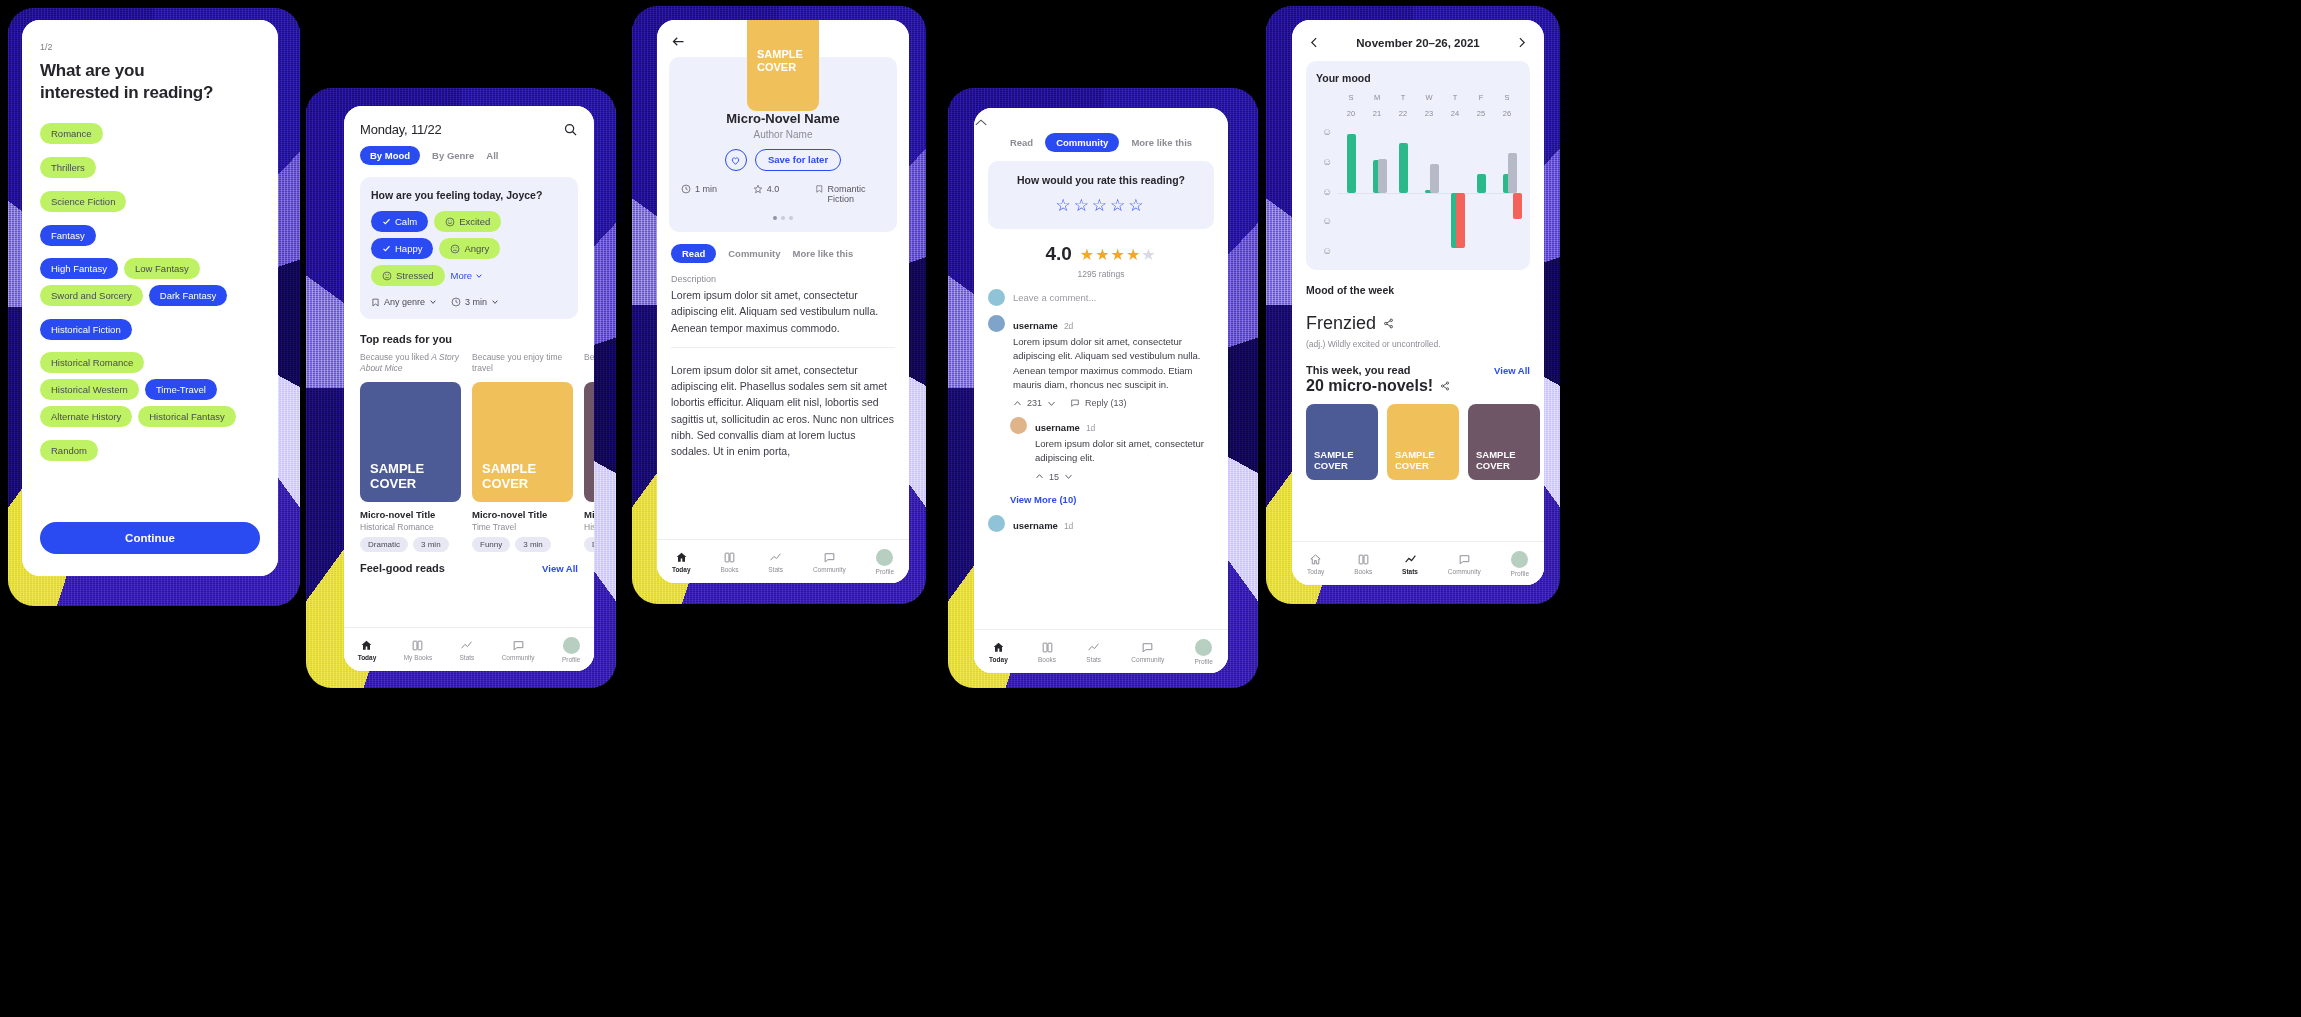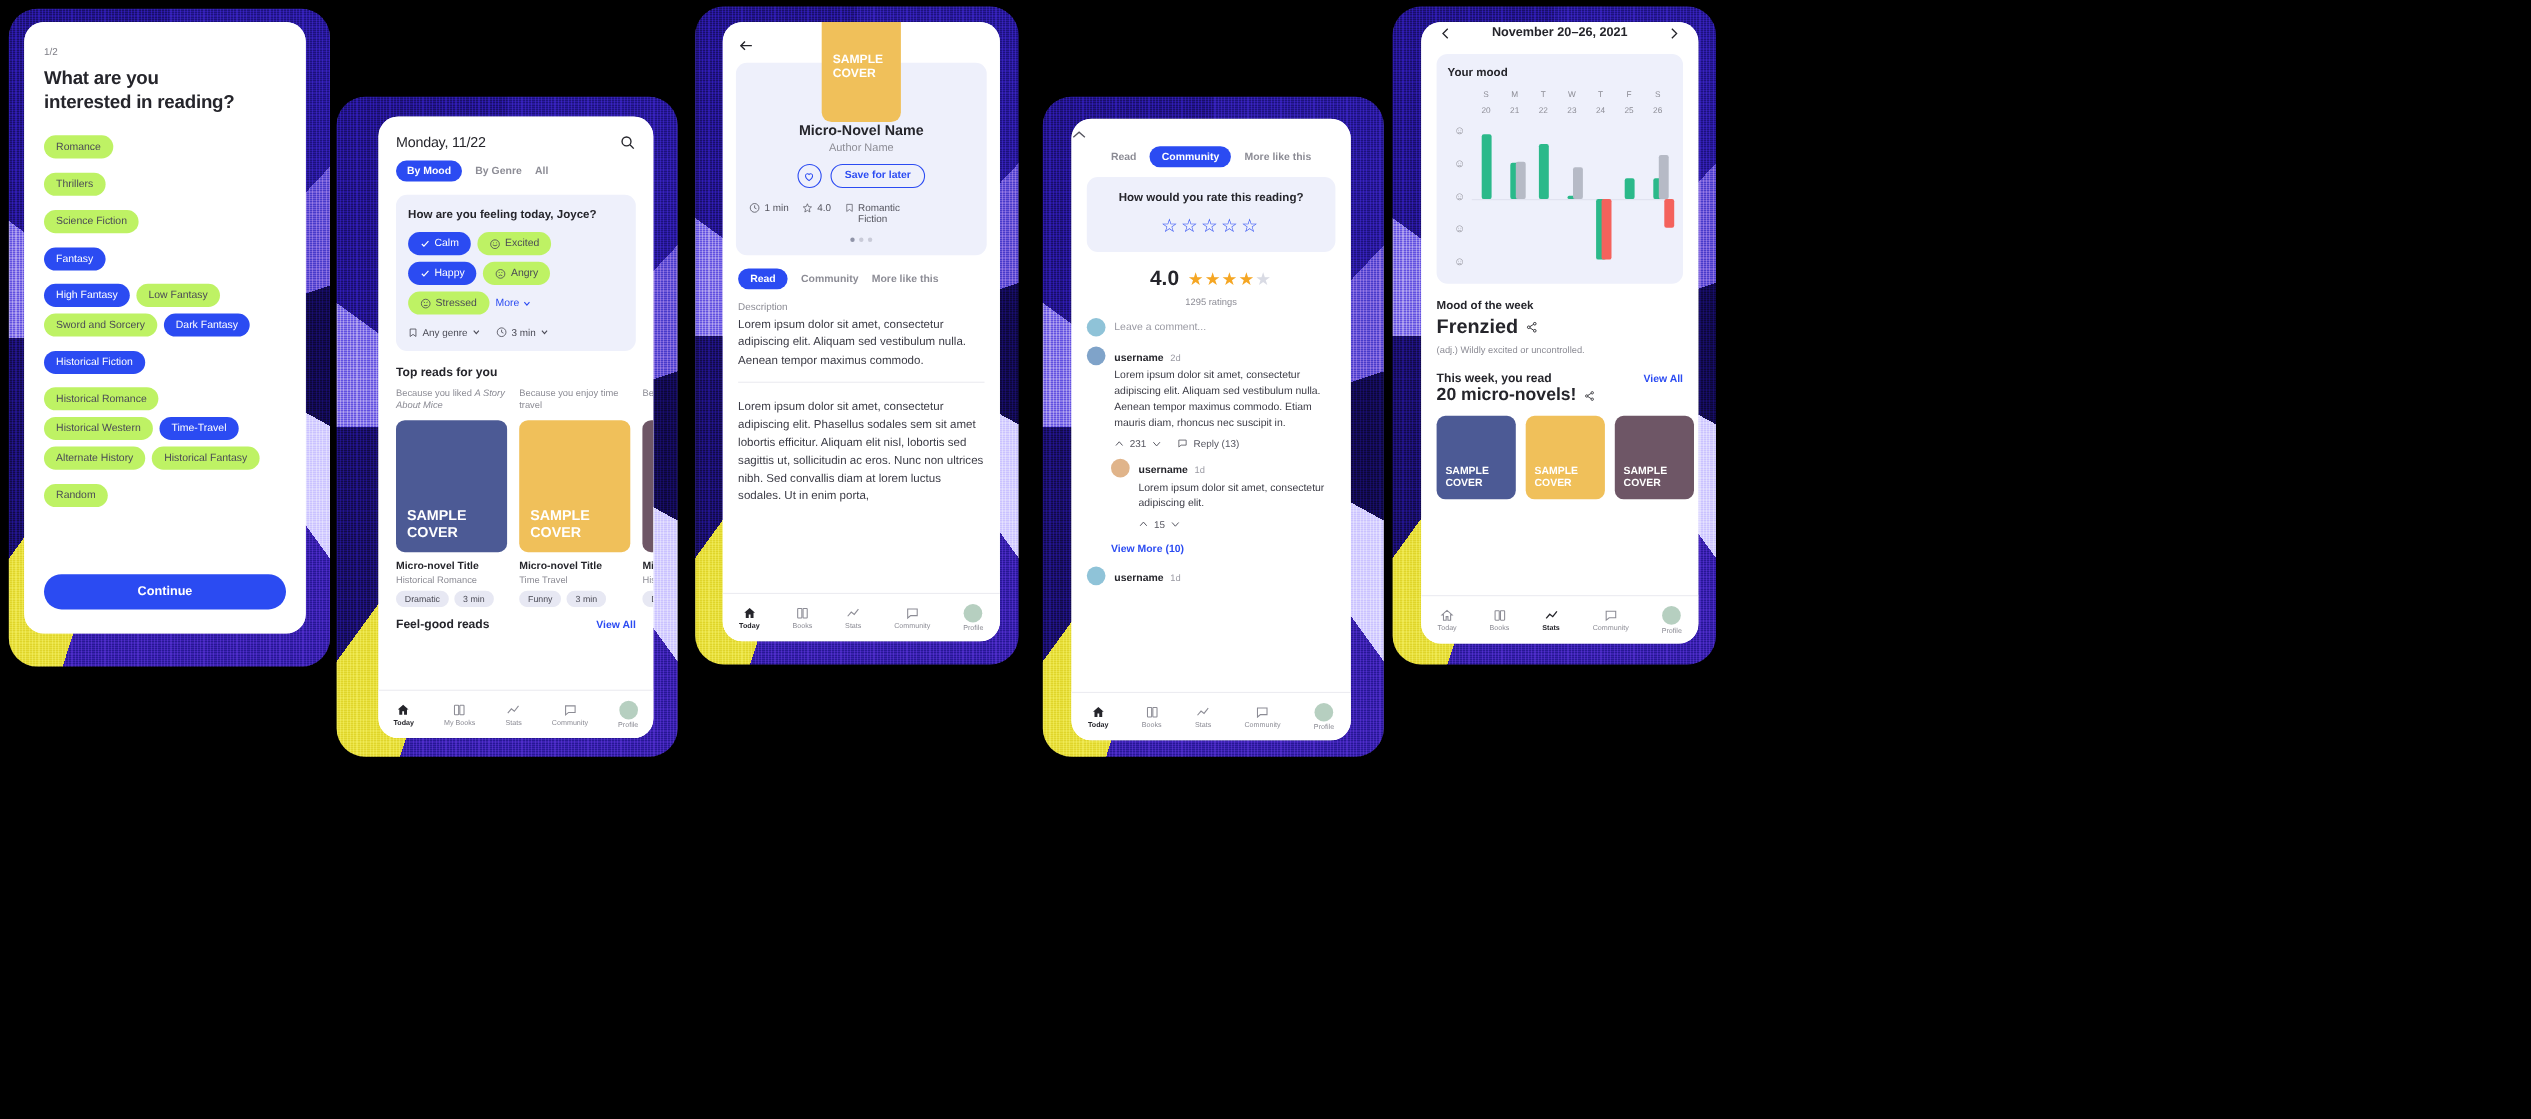--- a/index.html
+++ b/index.html
@@ -130,21 +130,21 @@
     display:flex; align-items:center; justify-content:flex-start; padding:0 10px;
     text-align:left;
   }
   .dtitle { font-size:13px; font-weight:700; color:#25252b; }
   .dauthor{ font-size:10px; color:#8c8c95; margin-top:3px; }
   .dactions { display:flex; gap:8px; justify-content:center; margin-top:9px; }
   .heartbtn { width:22px; height:22px; border:1.4px solid #2b4bf2; border-radius:50%;
               display:flex; align-items:center; justify-content:center; }
   .savebtn { border:1.4px solid #2b4bf2; border-radius:999px; color:#2b4bf2;
              font-size:9.5px; font-weight:700; padding:4px 12px; }
-  .dmeta { display:flex; gap:12px; justify-content:flex-start; margin-top:13px; font-size:9px; color:#55555f;}
+  .dmeta { display:flex; gap:12px; justify-content:space-between; margin-top:13px; font-size:9px; color:#55555f;}
   .dmeta .it { display:flex; gap:4px; align-items:flex-start; max-width:70px; text-align:left;}
   .dots { display:flex; gap:4px; justify-content:center; margin-top:12px; }
   .dot { width:4px; height:4px; border-radius:50%; background:#c9cbd8; }
   .dot.on { background:#9094a8; }
 
   .tabs3 { display:flex; gap:12px; align-items:center; padding:12px 14px 0; }
   .tab3 { font-size:9.5px; color:#8c8c95; font-weight:700; }
   .tab3.on { background:#2b4bf2; color:#fff; border-radius:999px; padding:4px 11px; }
   .desclbl { font-size:9px; color:#8c8c95; padding:11px 14px 0; }
   .descp { font-size:10.5px; color:#3b3b45; line-height:1.55; padding:3px 14px 0; }
@@ -171,40 +171,40 @@
   .cmt { padding:9px 14px 0; display:flex; gap:8px; }
   .cmt.indent { padding-left: 36px; }
   .cname { font-size:9.5px; font-weight:700; color:#25252b; }
   .ctime { font-size:8.5px; color:#9a9aa3; margin-left:6px; }
   .ctext { font-size:9.5px; color:#3b3b45; line-height:1.5; margin-top:2px; }
   .cactions { display:flex; gap:14px; align-items:center; margin-top:6px; font-size:9px; color:#55555f;}
   .cactions .g { display:flex; gap:5px; align-items:center; }
   .viewmore { color:#2b4bf2; font-size:9.5px; font-weight:700; padding:12px 14px 0 36px; }
 
   
-  .wknav { display:flex; align-items:flex-start; justify-content:space-between; padding:4px 16px 0; }
+  .wknav { display:flex; align-items:flex-end; justify-content:space-between; padding:16px 16px 0; }
   .wklabel { font-size:11.5px; font-weight:700; color:#25252b; }
   .chev { color:#25252b; font-size:13px; }
   .moodpanel { margin:12px 14px 0; background:#eef0fb; border-radius:10px; padding:11px 10px 8px; }
   .mptitle { font-size:10.5px; font-weight:700; color:#25252b; }
   .daxis { display:flex; margin:9px 0 0 22px; }
   .dcell { flex:1; text-align:center; }
   .dlet { font-size:7.5px; color:#8c8c95; display:block; }
   .dnum { font-size:7.5px; color:#8c8c95; }
   .plot { display:flex; margin-top:4px; height:138px; }
   .yaxis { width:22px; display:flex; flex-direction:column; justify-content:space-between;
            align-items:center; font-size:10px; color:#9a9aa3; padding:2px 0 6px;}
   .bars { flex:1; display:flex; align-items:flex-end; position:relative; }
   .barcol { flex:1; display:flex; justify-content:center; align-items:flex-end; height:100%; position:relative;}
   .bar { width:9px; border-radius:2px; position:absolute; }
   .zeroline { position:absolute; left:0; right:0; height:1px; background:#dfe2ef; }
 
   .mowk { padding:14px 14px 0; }
   .mowk .lbl { font-size:10.5px; font-weight:700; color:#25252b; }
-  .mowk .word { font-size:18px; font-weight:700; color:#25252b; margin-top:3px;
+  .mowk .word { font-size:18px; font-weight:400; color:#25252b; margin-top:17px;
                 display:flex; align-items:center; gap:7px; }
   .mowk .def { font-size:8.5px; color:#8c8c95; margin-top:5px; }
 
   .twhdr { display:flex; justify-content:space-between; align-items:baseline; padding:15px 14px 0; }
   .twcount { font-size:16px; font-weight:700; color:#25252b; padding:1px 14px 0;
              display:flex; align-items:center; gap:7px; }
   .minicov { display:flex; gap:9px; padding:9px 0 0 14px; overflow:hidden; }
   .minicard { width:72px; height:76px; border-radius:8px; flex:0 0 auto;
               display:flex; align-items:flex-end; padding:8px; color:#fff;
               font-size:9.5px; font-weight:700; line-height:1.15; }

